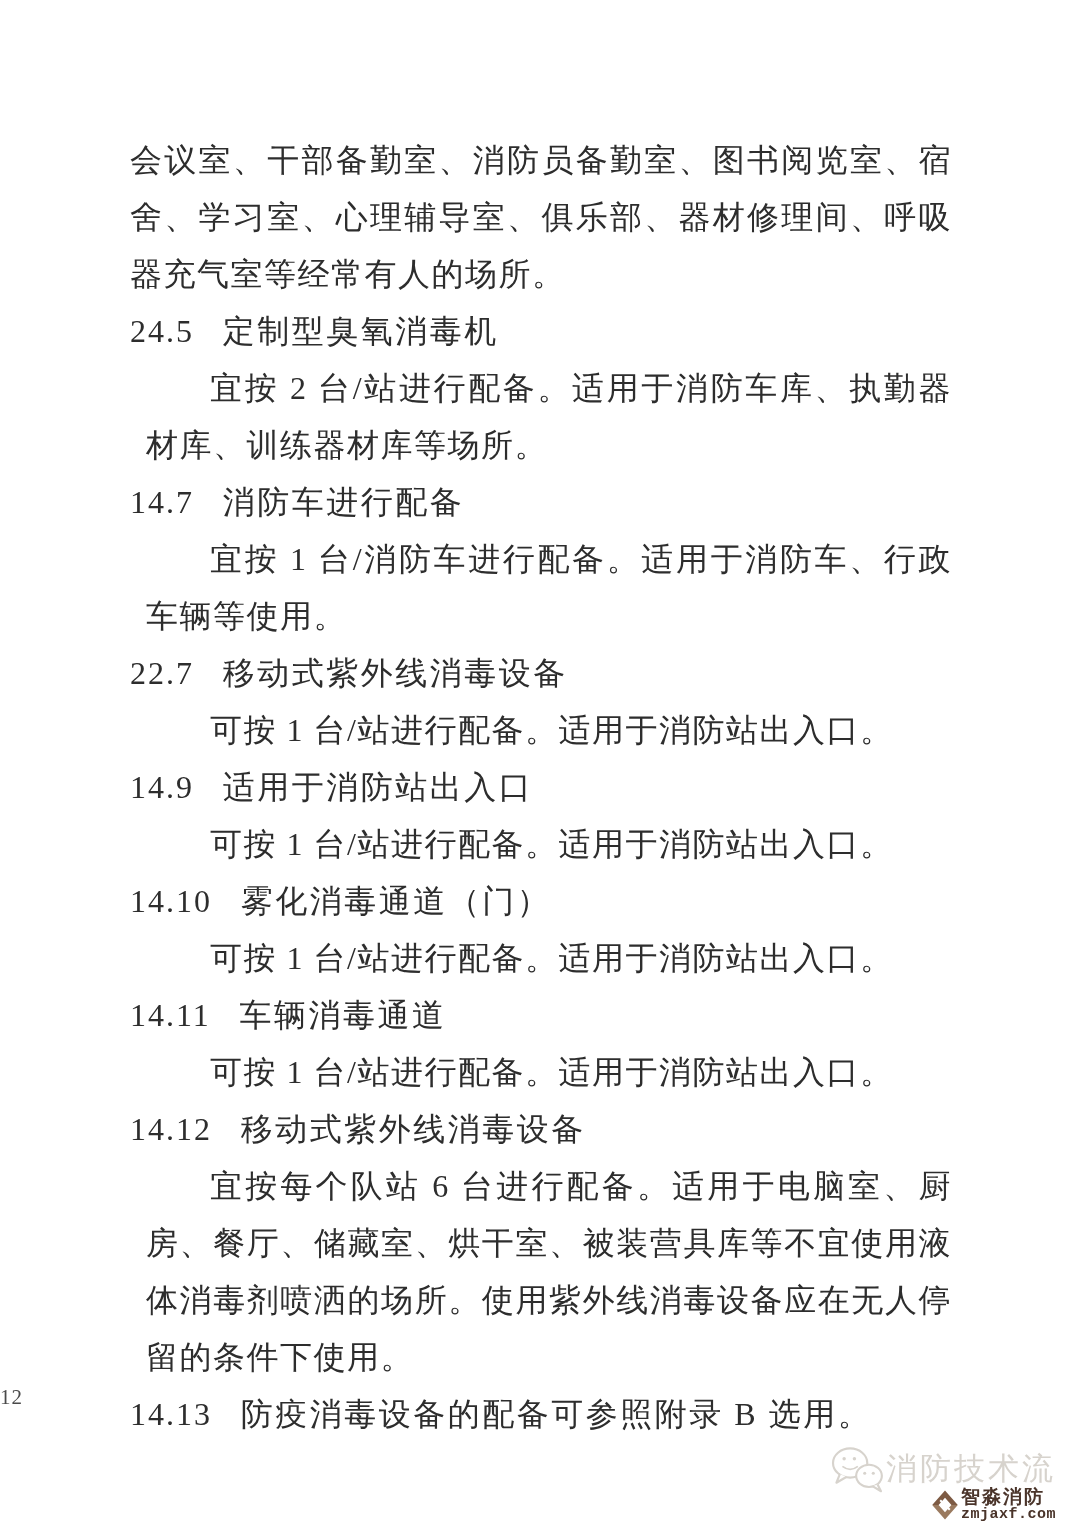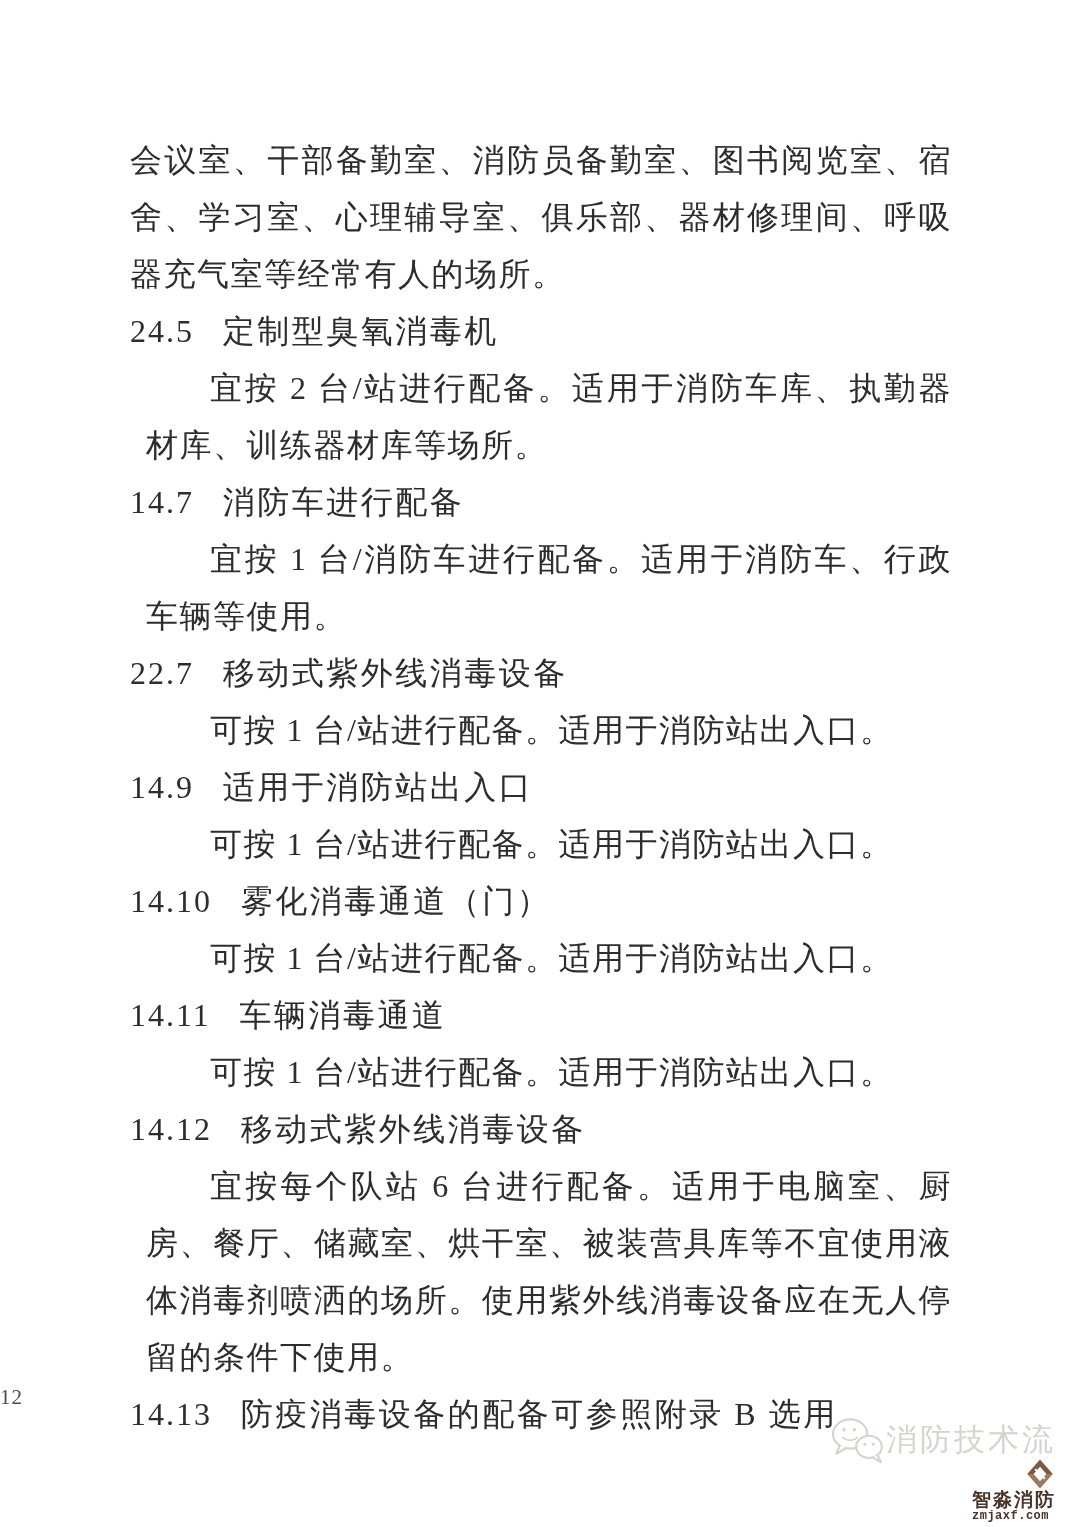--- a/index.html
+++ b/index.html
@@ -73,41 +73,40 @@
   .wm-channel-name{
     font-family:"Liberation Sans","DejaVu Sans",sans-serif;
     font-size:31px;
     color:#d7d3cd;
     letter-spacing:3px;
     text-shadow:1px 1px 0 #ffffff;
     white-space:nowrap;
   }
   .wm-brand-row{
     display:flex;
-    align-items:flex-end;
+    align-items:center;
     justify-content:flex-end;
-    flex-direction:column;
   }
   .wm-brand-texts{
     display:flex;
     flex-direction:column;
     align-items:flex-start;
     line-height:1.05;
   }
   .wm-brand-name{
     font-family:"Liberation Sans","DejaVu Sans",sans-serif;
     font-weight:bold;
     font-size:19px;
     color:#4a342a;
     letter-spacing:2px;
   }
   .wm-brand-url{
     font-family:"Liberation Mono","DejaVu Sans Mono",monospace;
     font-weight:bold;
-    font-size:12px;
+    font-size:15px;
     color:#4a342a;
     letter-spacing:0.5px;
   }
   .wm-wechat-icon svg{display:block;}
   .wm-brand-icon svg{display:block;}
 </style>
 </head>
 <body>
 
 <div class="page">

